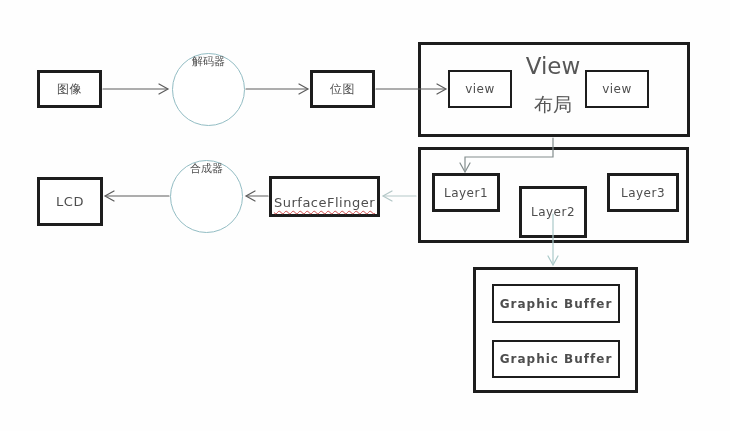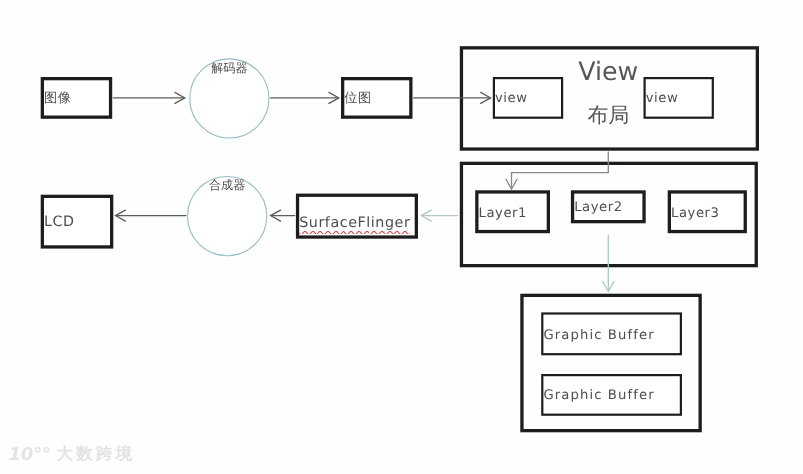--- a/index.html
+++ b/index.html
@@ -13,25 +13,25 @@
   .wires { position:absolute; left:0; top:0; z-index:5; pointer-events:none; }
   .wire line, .wire path, .wire polyline { fill:none; stroke-width:1.2px; stroke-linecap:round; stroke-linejoin:miter; }
   .wire.dark  { stroke: var(--arrow-dark); }
   .wire.gray  { stroke: var(--arrow-gray); }
   .wire.light { stroke: var(--arrow-light); stroke-width:1.8px; }
   .wire.teal  { stroke: var(--arrow-teal);  stroke-width:1.8px; }
 
   .box, .container, .circle { position:absolute; box-sizing:border-box; background:#fff; z-index:2; }
   .box {
     border: 3px solid var(--box-border);
-    display:flex; align-items:center; 
+    display:flex; align-items:center; justify-content:center;
     color: var(--label); font-size:12px; letter-spacing:0.5px;
   }
   .box.thin { border-width: 2px; }
-  .box.mid  { border-width: 2.5px; }
+  .box.mid  { border-width: 2.5px; font-weight: bold; }
   .container { border: 3px solid var(--box-border); background: transparent; z-index:1; }
   .circle {
     border: 1.5px solid var(--circle-border);
     border-radius: 50%;
     display:flex; align-items:flex-start; justify-content:center;
     color: var(--label); font-size:11px;
   }
   .vtitle, .vsub {
     position:absolute; transform:translateX(-50%);
     color:#575757; z-index:3; white-space:nowrap;
@@ -130,33 +130,29 @@
   </div>
 
   <div class="box" style="left:269px;top:176px;width:111px;height:41px">
     <span class="sf-label">SurfaceFlinger</span>
   </div>
 
   <div class="container" style="left:418px;top:147px;width:271px;height:96px"></div>
   <div class="box" style="left:432px;top:173px;width:68px;height:39px">
     <span>Layer1</span>
   </div>
-  <div class="box" style="left:519px;top:173px;width:68px;height:30px">
+  <div class="box" style="left:519px;top:186px;width:68px;height:52px">
     <span>Layer2</span>
   </div>
   <div class="box" style="left:607px;top:173px;width:72px;height:39px">
     <span>Layer3</span>
   </div>
 
   <div class="container" style="left:473px;top:267px;width:165px;height:126px"></div>
   <div class="box mid" style="left:492px;top:284px;width:128px;height:39px">
     <span class="gb-label">Graphic Buffer</span>
   </div>
   <div class="box mid" style="left:492px;top:340px;width:128px;height:38px">
     <span class="gb-label">Graphic Buffer</span>
   </div>
 
-  <div class="watermark">
-    <span class="wm-logo">10°°</span>
-    <span class="wm-text">大数跨境</span>
-  </div>
 
 </div>
 
 </body></html>

